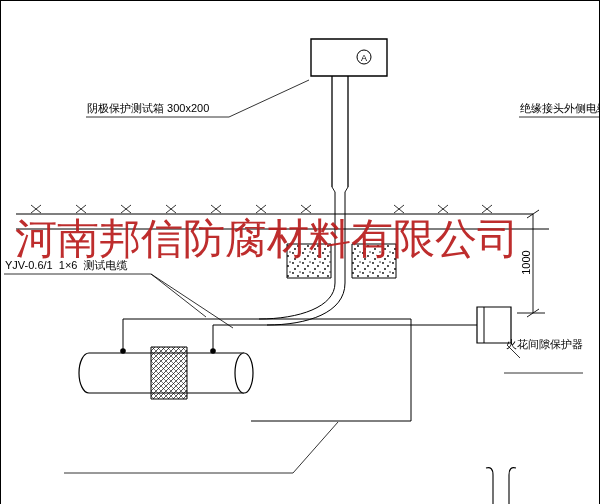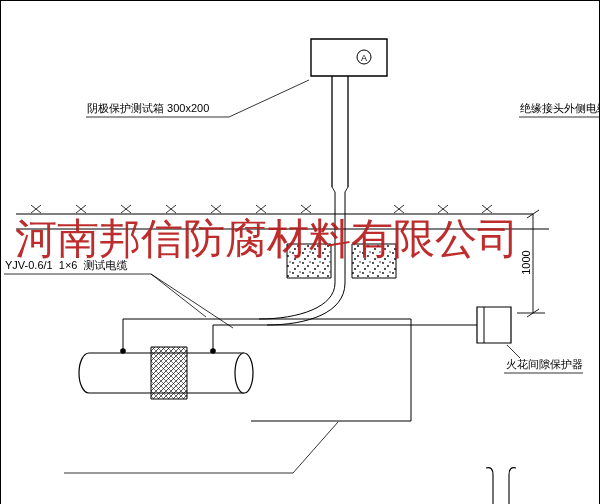--- a/index.html
+++ b/index.html
@@ -164,18 +164,18 @@
   </svg>
 
   <div class="lbl" style="left:86px; top:102px;">阴极保护测试箱 300x200</div>
 
   <div class="lbl" style="left:519px; top:102px;">绝缘接头外侧电缆</div>
 
   <div class="lbl" style="left:4px; top:259px;">YJV-0.6/1  1×6  测试电缆</div>
 
   <div class="dim-vert">1000</div>
 
-  <div class="lbl" style="left:505px; top:358px;">火花间隙保护器</div>
+  <div class="lbl" style="left:505px; top:338px;">火花间隙保护器</div>
 
 
   <div class="watermark">河南邦信防腐材料有限公司</div>
 
 </div>
 
 </body></html>

